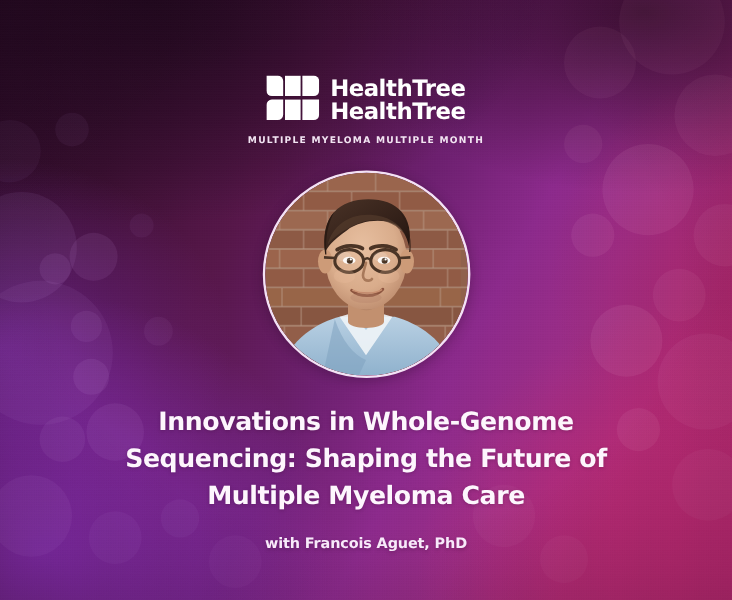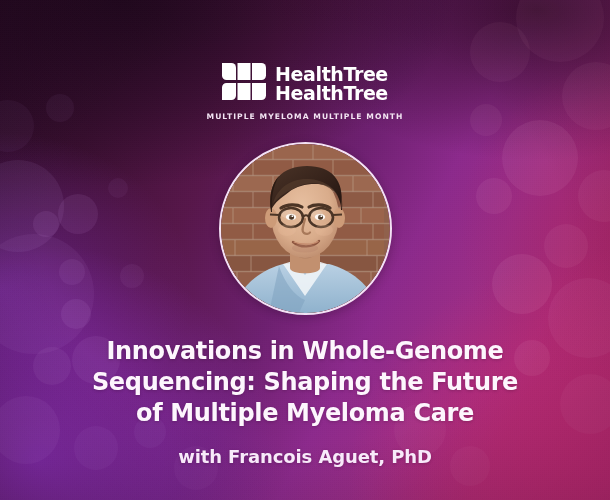--- a/index.html
+++ b/index.html
@@ -145,32 +145,32 @@
   }
 
   
   .headline {
     margin-top: 21px;
     width: 430px;
     text-align: center;
     color: #fdf6fd;
     font-family: "DejaVu Sans", sans-serif;
     font-weight: bold;
-    font-size: 24px;
+    font-size: 21px;
     line-height: 31px;
     letter-spacing: -0.35px;
     text-shadow: 0 1px 3px rgba(50,10,44,.26);
   }
   .subhead {
     margin-top: 17px;
     text-align: center;
     color: #f8eafa;
     font-family: "DejaVu Sans", sans-serif;
     font-weight: bold;
-    font-size: 18px;
+    font-size: 12px;
     letter-spacing: -0.1px;
     text-shadow: 0 1px 3px rgba(50,10,44,.26);
   }
 </style>
 </head>
 <body>
 
 <div class="poster">
 
   <div class="bg-base"></div>

